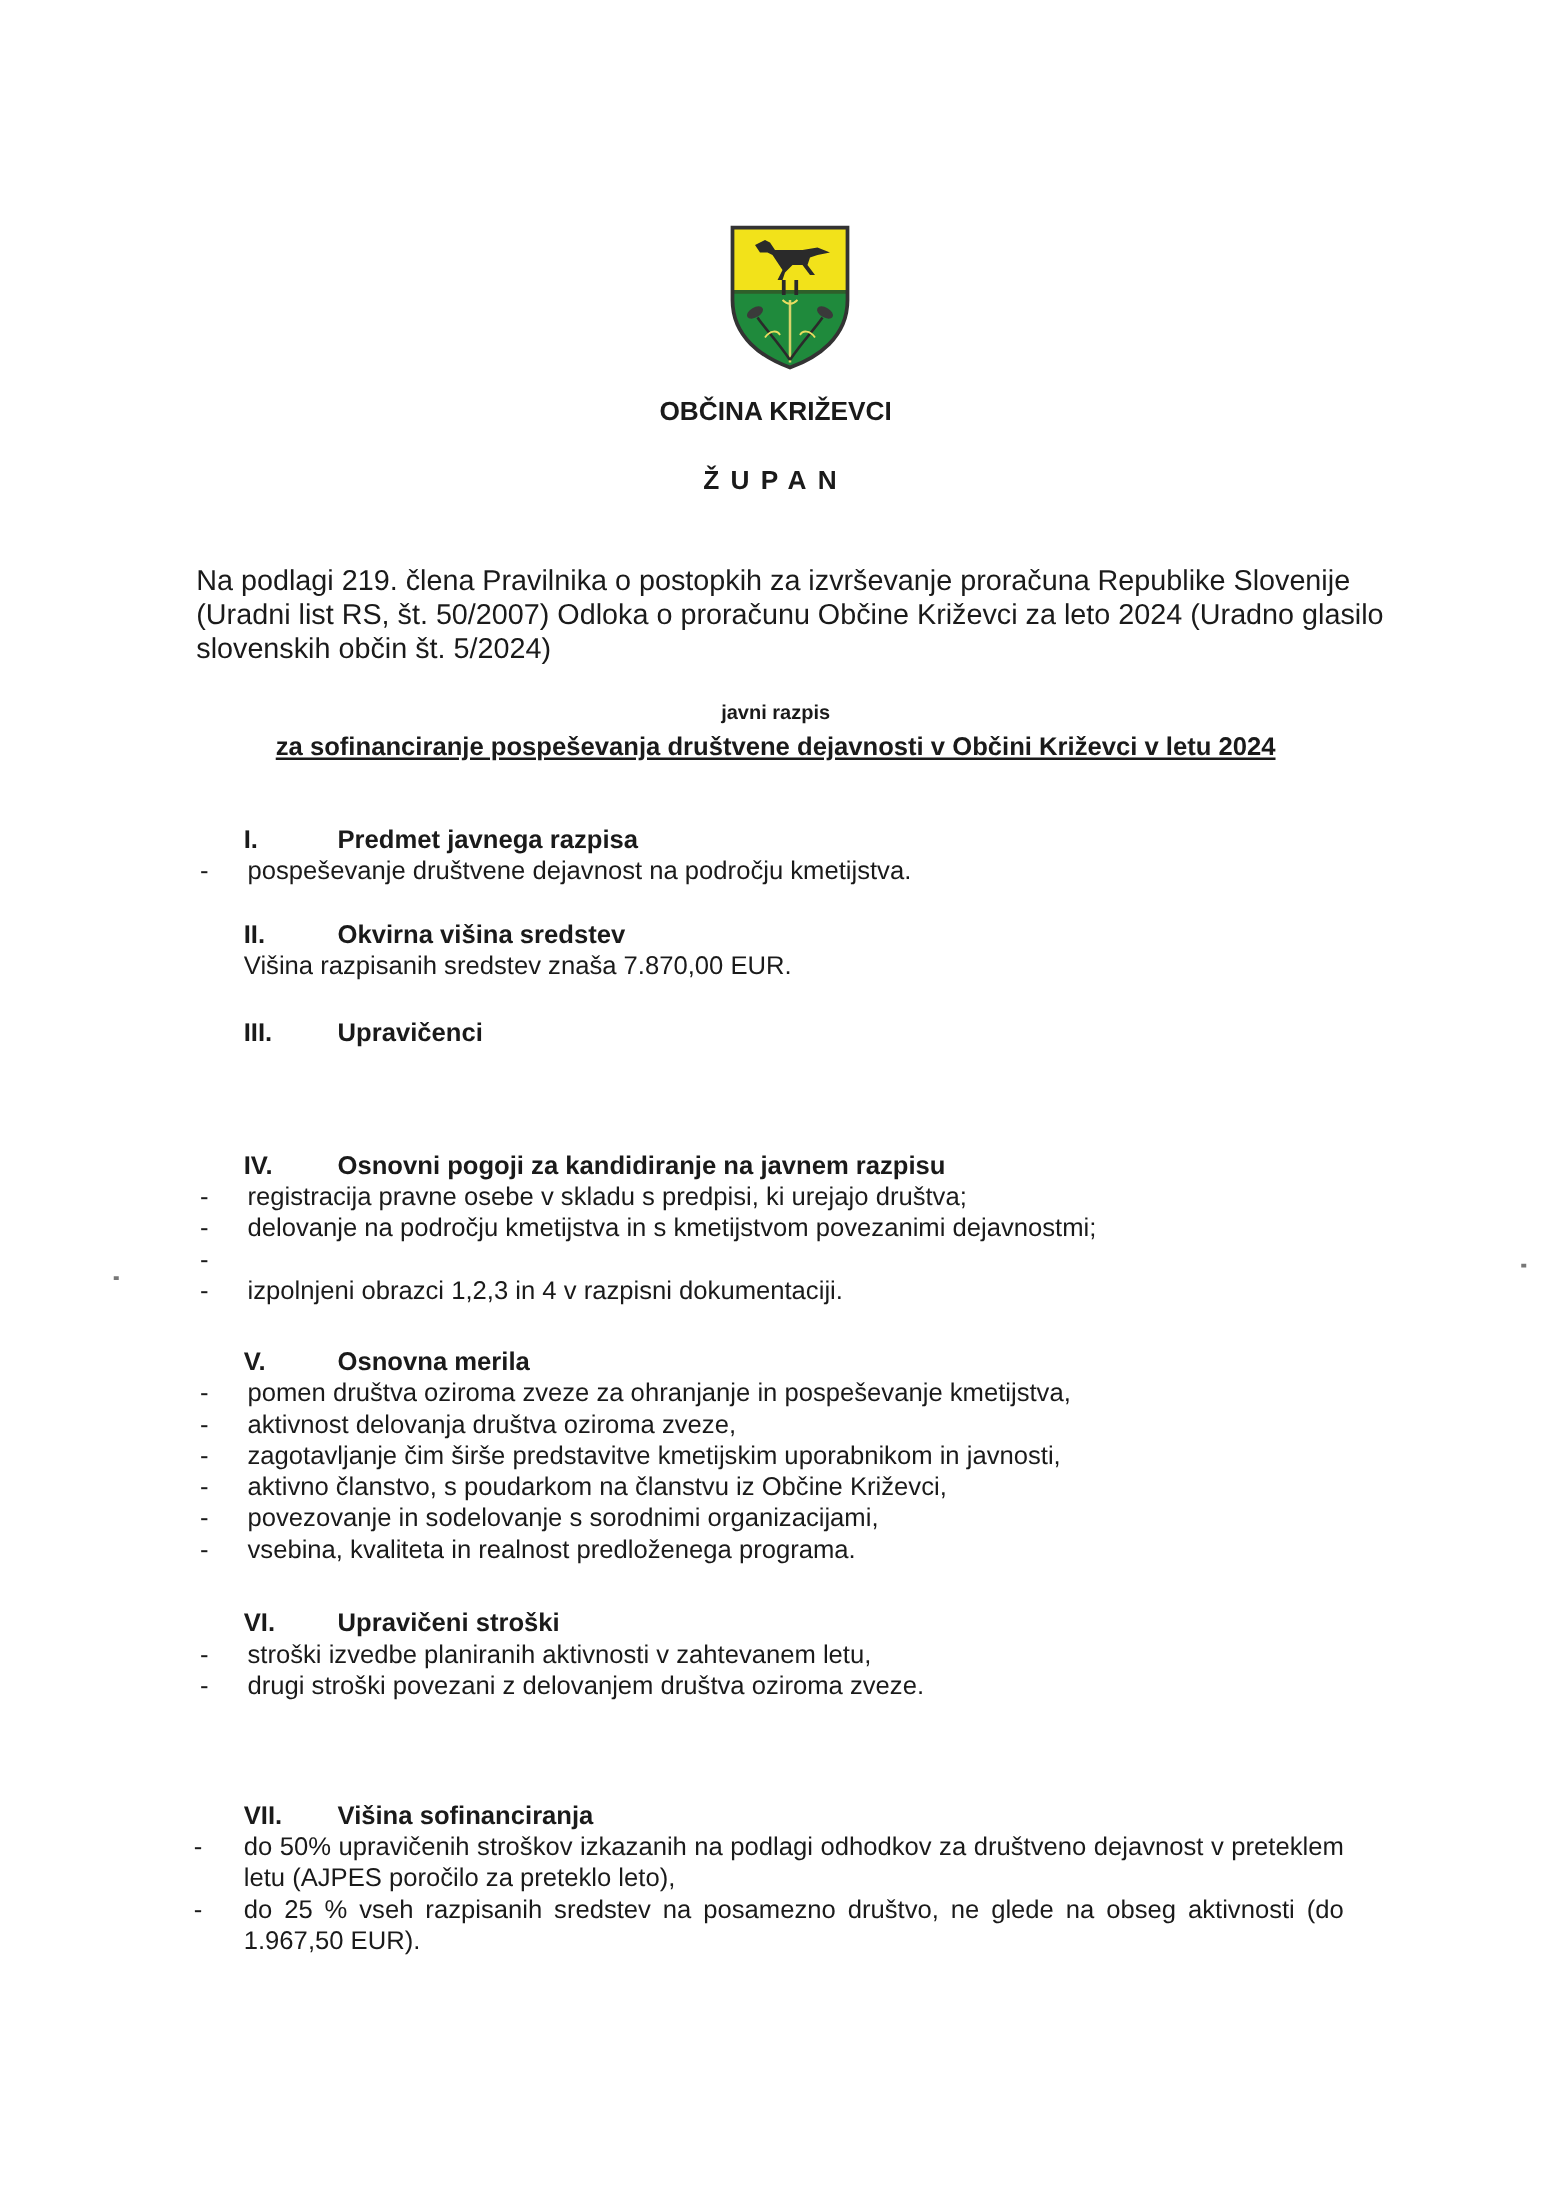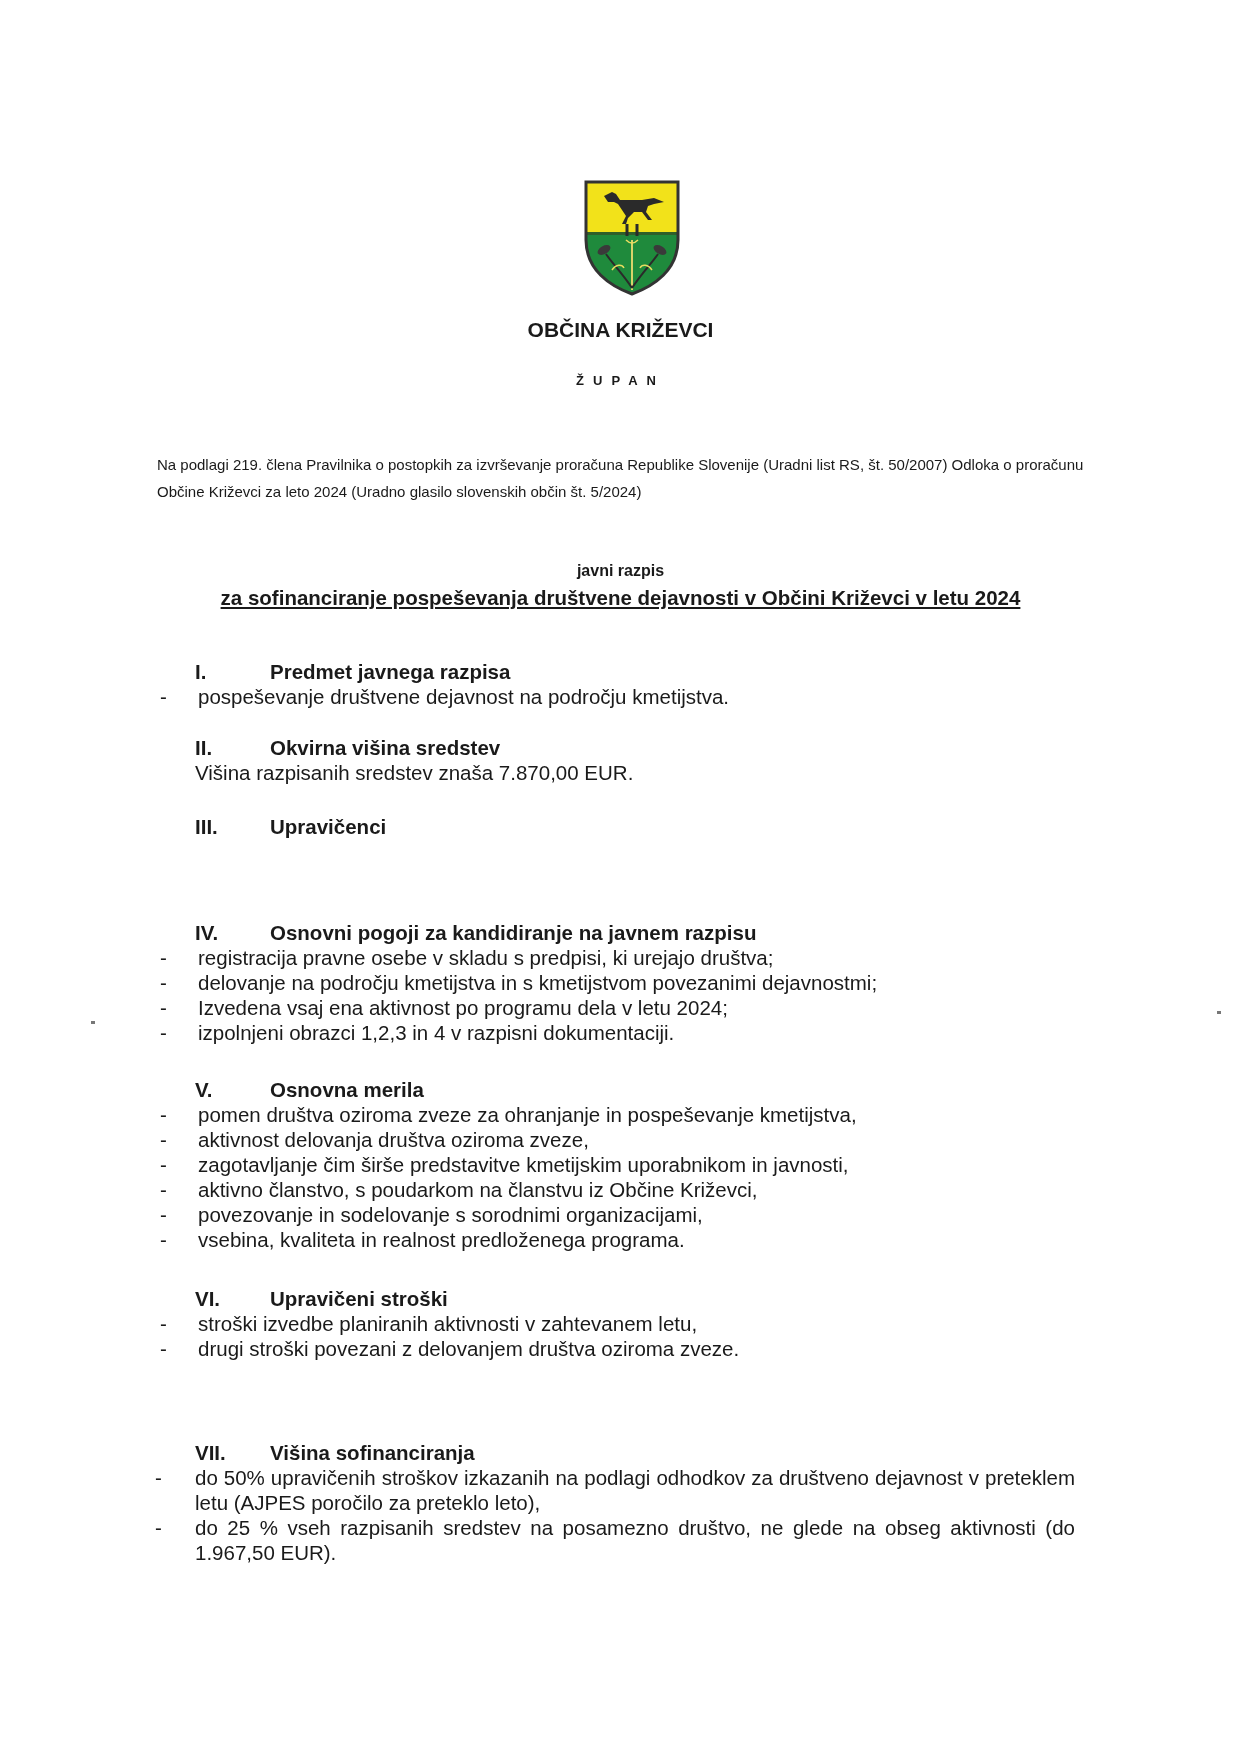--- a/index.html
+++ b/index.html
@@ -4,22 +4,22 @@
 <style>
   html, body { margin: 0; padding: 0; background: #ffffff; }
   body {
     width: 1241px; height: 1755px; position: relative; overflow: hidden;
     font-family: "Liberation Sans", sans-serif; color: #1a1a1a;
   }
   .page { position: absolute; left: 0; top: 0; width: 1241px; height: 1755px; }
   .crest { position: absolute; left: 582px; top: 178px; width: 100px; height: 120px; }
   .center { position: absolute; left: 0; width: 1241px; text-align: center; }
   .org { top: 318px; font-size: 21px; font-weight: bold; letter-spacing: 0px; }
-  .role { top: 373px; font-size: 13px; font-weight: bold; letter-spacing: 9px; }
-  .intro { position: absolute; left: 157px; top: 451px; width: 960px; font-size: 15px; line-height: 27px; }
+  .role { top: 373px; font-size: 21px; font-weight: bold; letter-spacing: 9px; }
+  .intro { position: absolute; left: 157px; top: 451px; width: 960px; font-size: 23px; line-height: 27px; }
   .title1 { top: 562px; font-size: 16px; font-weight: bold; }
   .title2 { top: 586px; font-size: 20.5px; font-weight: bold; text-decoration: underline; }
   .section { position: absolute; left: 195px; width: 920px; font-size: 20.5px; line-height: 25px; }
   .sec-head { font-weight: bold; display: flex; }
   .sec-num { width: 75px; display: inline-block; }
   .bullet { display: flex; }
   .dash { width: 38px; display: inline-block; text-align: left; padding-left: 0; }
   .sec7 { left: 195px; }
   .sec7 .bullets { margin-left: -40px; }
   .sec7 .bullet .dash { width: 40px; }
@@ -100,21 +100,20 @@
       <div class="bullet">
           <span class="dash">-</span>
           <span>registracija pravne osebe v skladu s predpisi, ki urejajo društva;</span>
         </div>
       <div class="bullet">
           <span class="dash">-</span>
           <span>delovanje na področju kmetijstva in s kmetijstvom povezanimi dejavnostmi;</span>
         </div>
       <div class="bullet">
           <span class="dash">-</span>
-          <span>Izvedena vsaj ena aktivnost po programu dela v letu 2024;</span>
         </div>
       <div class="bullet">
           <span class="dash">-</span>
           <span>izpolnjeni obrazci 1,2,3 in 4 v razpisni dokumentaciji.</span>
         </div>
     </div>
   </div>
 
   <div class="section" style="top:1077px;">
     <div class="sec-head">

